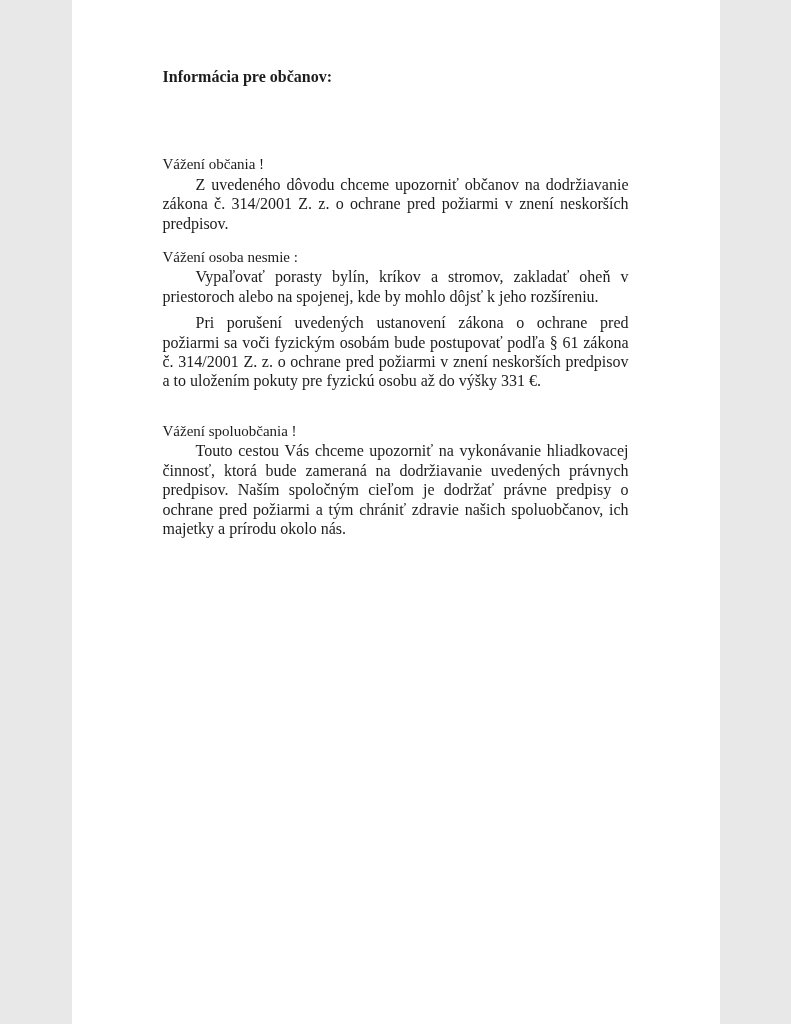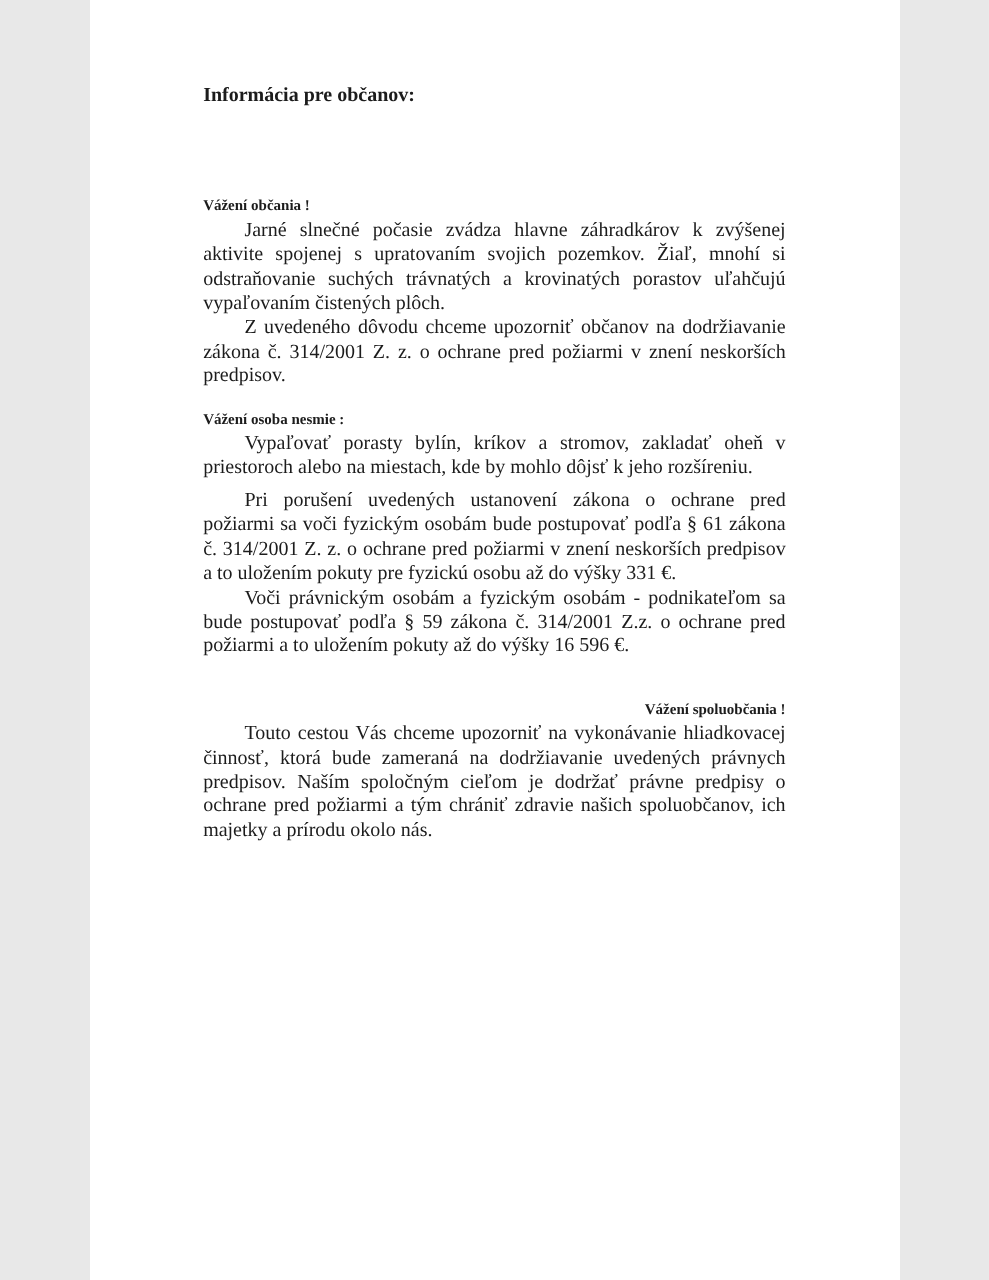--- a/index.html
+++ b/index.html
@@ -19,54 +19,52 @@
     font-size: 16px;
     line-height: 19.4px;
     color: #1c1c1c;
     overflow: hidden;
   }
   .doc-title {
     font-weight: bold;
     margin: 0;
   }
   .section-heading {
-    font-weight: bold;
-    font-size: 12px;
+    font-weight: normal;
+    font-size: 15px;
     margin: 0;
     line-height: 19.4px;
   }
   .para {
     margin: 0;
     text-indent: 33px;
     text-align: justify;
   }
   
   .gap-after-title   { margin-top: 69px; }   
   .gap-section-2     { margin-top: 15px; }   
   .gap-mid-paragraph { margin-top: 7px; }   
-  .gap-section-3     { margin-top: 31px; text-align: right; }   
+  .gap-section-3     { margin-top: 31px; }   
 </style>
 </head>
 <body>
 
 <div class="page" style="background: rgb(255, 255, 255); color: rgb(28, 28, 28);">
 
   <p class="doc-title">Informácia pre občanov:</p>
 
   <div>
     <h2 class="section-heading gap-after-title">Vážení občania !</h2>
-    <p class="para">Jarné slnečné počasie zvádza hlavne záhradkárov k zvýšenej aktivite spojenej s upratovaním svojich pozemkov. Žiaľ, mnohí si odstraňovanie suchých trávnatých a krovinatých porastov uľahčujú vypaľovaním čistených plôch.</p>
     <p class="para">Z uvedeného dôvodu chceme upozorniť  občanov na dodržiavanie zákona č. 314/2001 Z. z. o ochrane pred požiarmi v znení neskorších predpisov.</p>
   </div>
 
   <div>
     <h2 class="section-heading gap-section-2">Vážení osoba nesmie :</h2>
-    <p class="para">Vypaľovať porasty bylín, kríkov a stromov, zakladať oheň v priestoroch alebo na miestach, kde by mohlo dôjsť k jeho rozšíreniu.</p>
+    <p class="para">Vypaľovať porasty bylín, kríkov a stromov, zakladať oheň v priestoroch alebo na spojenej, kde by mohlo dôjsť k jeho rozšíreniu.</p>
     <p class="para gap-mid-paragraph">Pri porušení uvedených ustanovení zákona o ochrane pred požiarmi sa voči fyzickým osobám bude postupovať podľa § 61 zákona č. 314/2001 Z. z. o ochrane pred požiarmi v znení neskorších predpisov a to uložením pokuty pre fyzickú osobu až do výšky 331 €.</p>
-    <p class="para">Voči právnickým osobám a fyzickým osobám - podnikateľom sa bude postupovať podľa § 59 zákona č. 314/2001 Z.z. o ochrane pred požiarmi a to uložením pokuty až do výšky 16 596 €.</p>
   </div>
 
   <div>
     <h2 class="section-heading gap-section-3">Vážení spoluobčania !</h2>
     <p class="para">Touto cestou Vás chceme upozorniť na vykonávanie hliadkovacej činnosť, ktorá bude zameraná na dodržiavanie uvedených právnych predpisov. Naším spoločným cieľom je dodržať právne predpisy o ochrane pred požiarmi a tým chrániť zdravie našich spoluobčanov, ich majetky a prírodu okolo nás.</p>
   </div>
 
 </div>
 
 </body></html>

